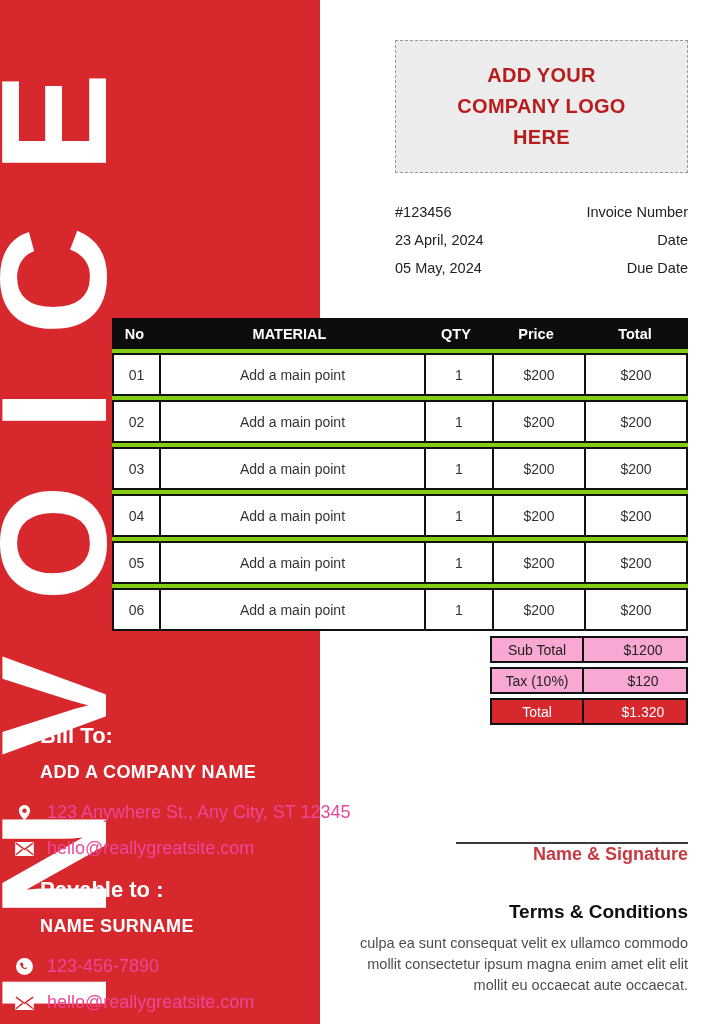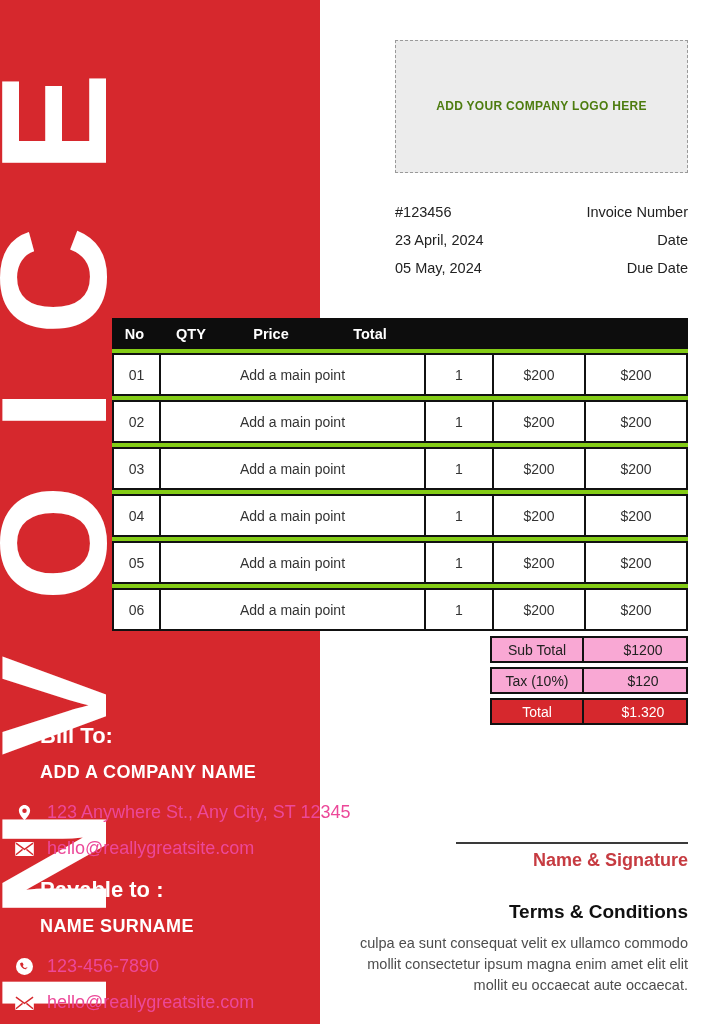--- a/index.html
+++ b/index.html
@@ -22,22 +22,22 @@
     letter-spacing: 0.36em; white-space: nowrap; line-height: 1;
   }
 
   
   .logo-box {
     position: absolute; left: 395px; top: 40px; width: 293px; height: 133px;
     background: var(--logo_bg); border: 1px dashed #9a9a9a;
     display: flex; align-items: center; justify-content: center; text-align: center;
   }
   .logo-box span {
-    display: block; max-width: 215px; font-weight: bold; font-size: 12px;
-    line-height: 1.55; letter-spacing: 0.3px; color: #4d7c0f;
+    display: block; max-width: 215px; font-weight: bold; font-size: 20px;
+    line-height: 1.55; letter-spacing: 0.3px; color: #b91c1c;
   }
 
   
   .meta-list { position: absolute; left: 395px; top: 198px; width: 293px; }
   .meta-row {
     display: flex; justify-content: space-between; align-items: center;
     height: 28px; font-size: 14.5px; color: #222222;
   }
 
   
@@ -88,21 +88,21 @@
   .contact-heading { font-size: 22px; font-weight: bold; margin-bottom: 13px; }
   .contact-name    { font-size: 18px; font-weight: bold; letter-spacing: 0.4px; margin-bottom: 19px; }
   .contact-list { margin-left: -26px; }
   .contact-row { display: flex; align-items: center; margin-bottom: 15px; }
   .contact-row .ico { width: 20px; flex: none; display: flex; justify-content: center; align-items: center; }
   .contact-row .txt { margin-left: 13px; font-size: 18px; color: #ec4899; }
 
   
   .signature-block { position: absolute; left: 340px; top: 842px; width: 348px; text-align: right; }
   .sig-line { margin-left: auto; width: 232px; border-top: 2px solid #3a3a3a; }
-  .sig-label { margin-top: 6px; font-size: 18px; font-weight: bold; color: var(--signature_red); }
+  .sig-label { margin-top: 0; font-size: 18px; font-weight: bold; color: var(--signature_red); }
   .terms-block { position: absolute; left: 340px; top: 901px; width: 348px; text-align: right; }
   .terms-title { font-size: 19px; font-weight: bold; color: #101010; margin-bottom: 10px; }
   .terms-body  { font-size: 14.5px; color: #4d4d4d; line-height: 21px; }
 </style>
 </head>
 <body>
 
 <div class="page">
 
   <div class="red-panel"></div>
@@ -123,20 +123,21 @@
     </div>
     <div class="meta-row">
       <span>05 May, 2024</span>
       <span>Due Date</span>
     </div>
   </div>
 
   <div class="items-table">
     <div class="t-header">
       <div class="cell col-no">No</div>
+      <div class="cell col-material">MATERIAL</div>
       <div class="cell col-qty">QTY</div>
       <div class="cell col-price">Price</div>
       <div class="cell col-total">Total</div>
     </div>
 
     <div class="t-row">
       <div class="cell col-no">01</div>
       <div class="cell col-material">Add a main point</div>
       <div class="cell col-qty">1</div>
       <div class="cell col-price">$200</div>

